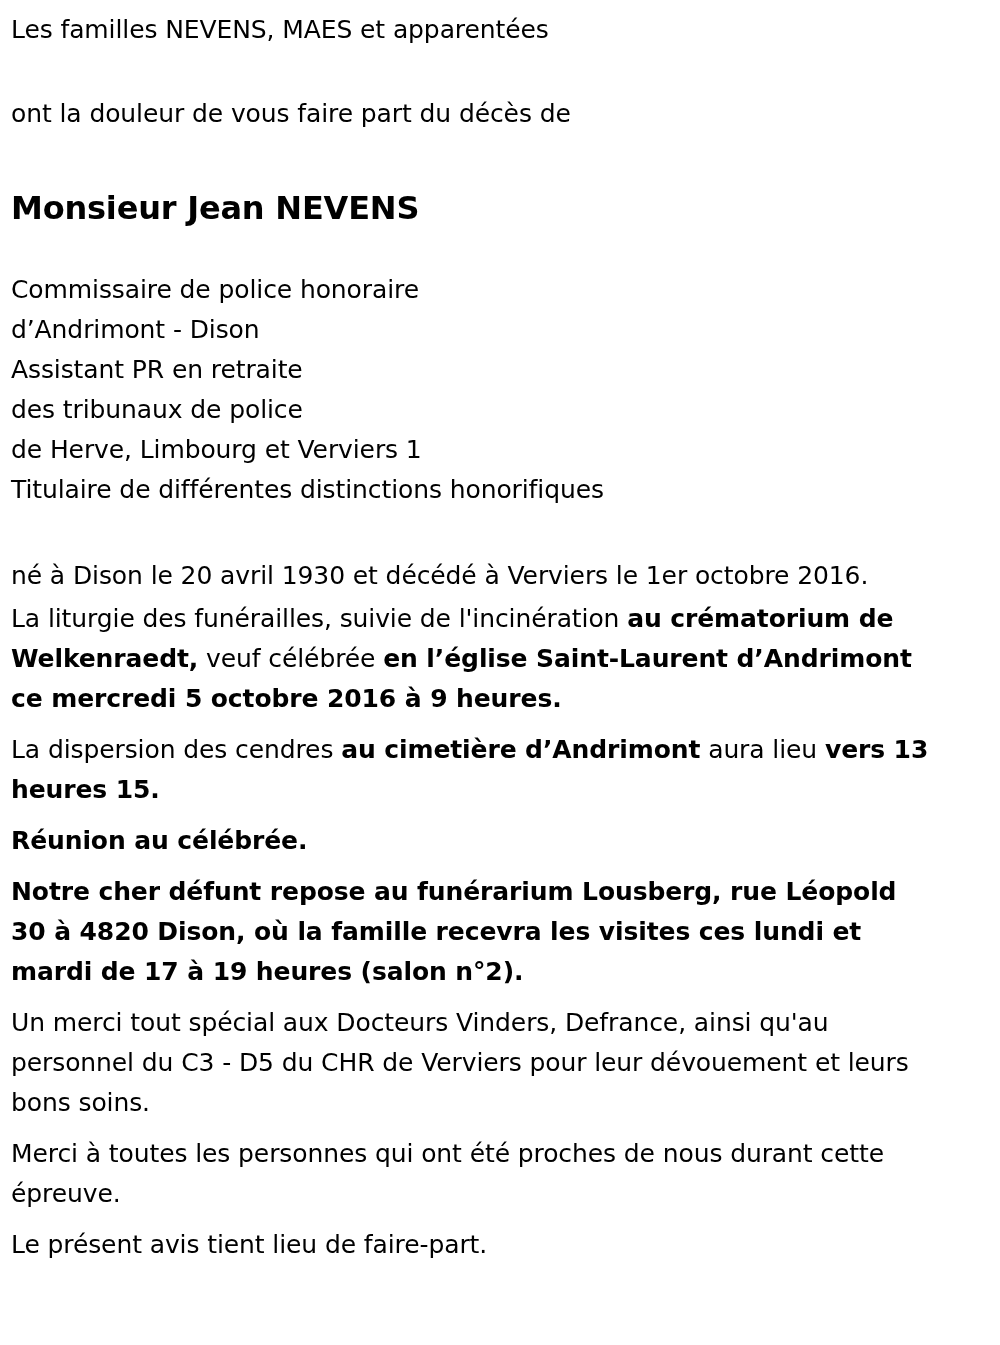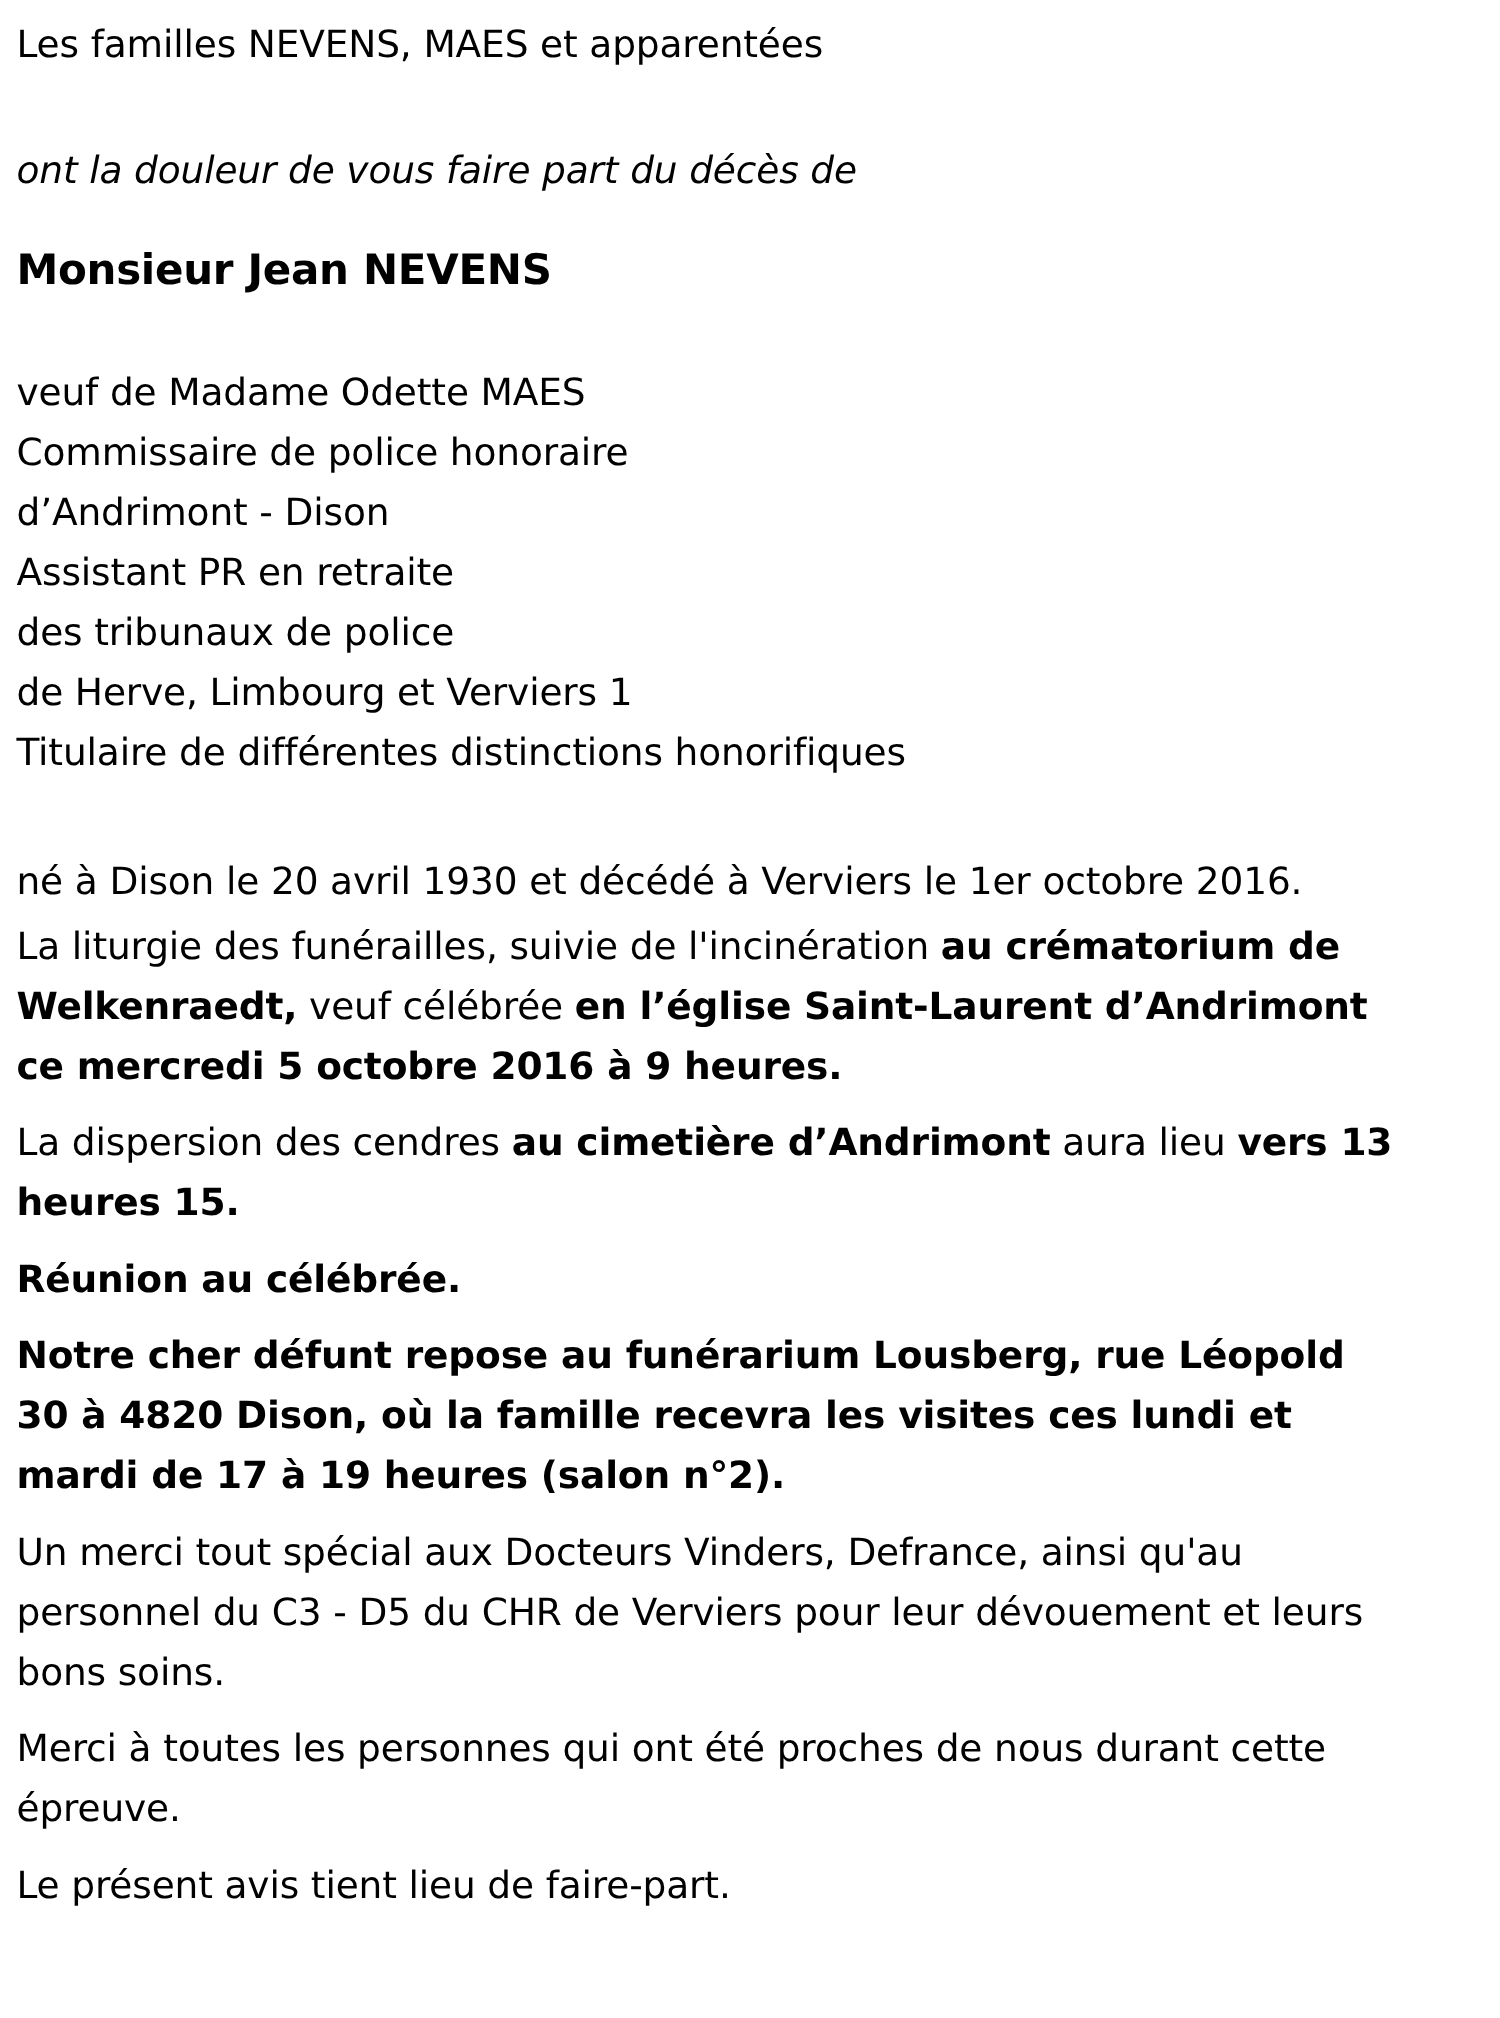--- a/index.html
+++ b/index.html
@@ -25,25 +25,24 @@
     font-size: 25px;
     line-height: 40px;
     font-weight: 400;
     margin: 0 0 18px 0;
     letter-spacing: -0.1px;
   }
   .intro-1 {
     margin-bottom: 44px;
   }
   .intro-2 {
-    margin-bottom: 26px;
-    font-style: italic;
+    margin-bottom: 54px;
   }
   .deceased-name {
-    font-size: 28px;
+    font-size: 32px;
     line-height: 40px;
     font-weight: 700;
     margin: 0 0 42px 0;
     letter-spacing: -0.2px;
   }
   .roles {
     font-size: 25px;
     line-height: 40px;
     font-weight: 400;
     margin: 0 0 46px 0;
@@ -70,21 +69,20 @@
 
 <div class="notice">
 
   <p class="para intro-1">Les familles NEVENS, MAES et apparentées</p>
 
   <p class="para intro-2">ont la douleur de vous faire part du décès de</p>
 
   <h1 class="deceased-name">Monsieur Jean NEVENS</h1>
 
   <div class="roles">
-    <span class="role-line">veuf de Madame Odette MAES</span>
     <span class="role-line">Commissaire de police honoraire</span>
     <span class="role-line">d’Andrimont - Dison</span>
     <span class="role-line">Assistant PR en retraite</span>
     <span class="role-line">des tribunaux de police</span>
     <span class="role-line">de Herve, Limbourg et Verviers 1</span>
     <span class="role-line">Titulaire de différentes distinctions honorifiques</span>
   </div>
 
   <p class="para dates">né à Dison le 20 avril 1930 et décédé à Verviers le 1er octobre 2016.</p>
 

